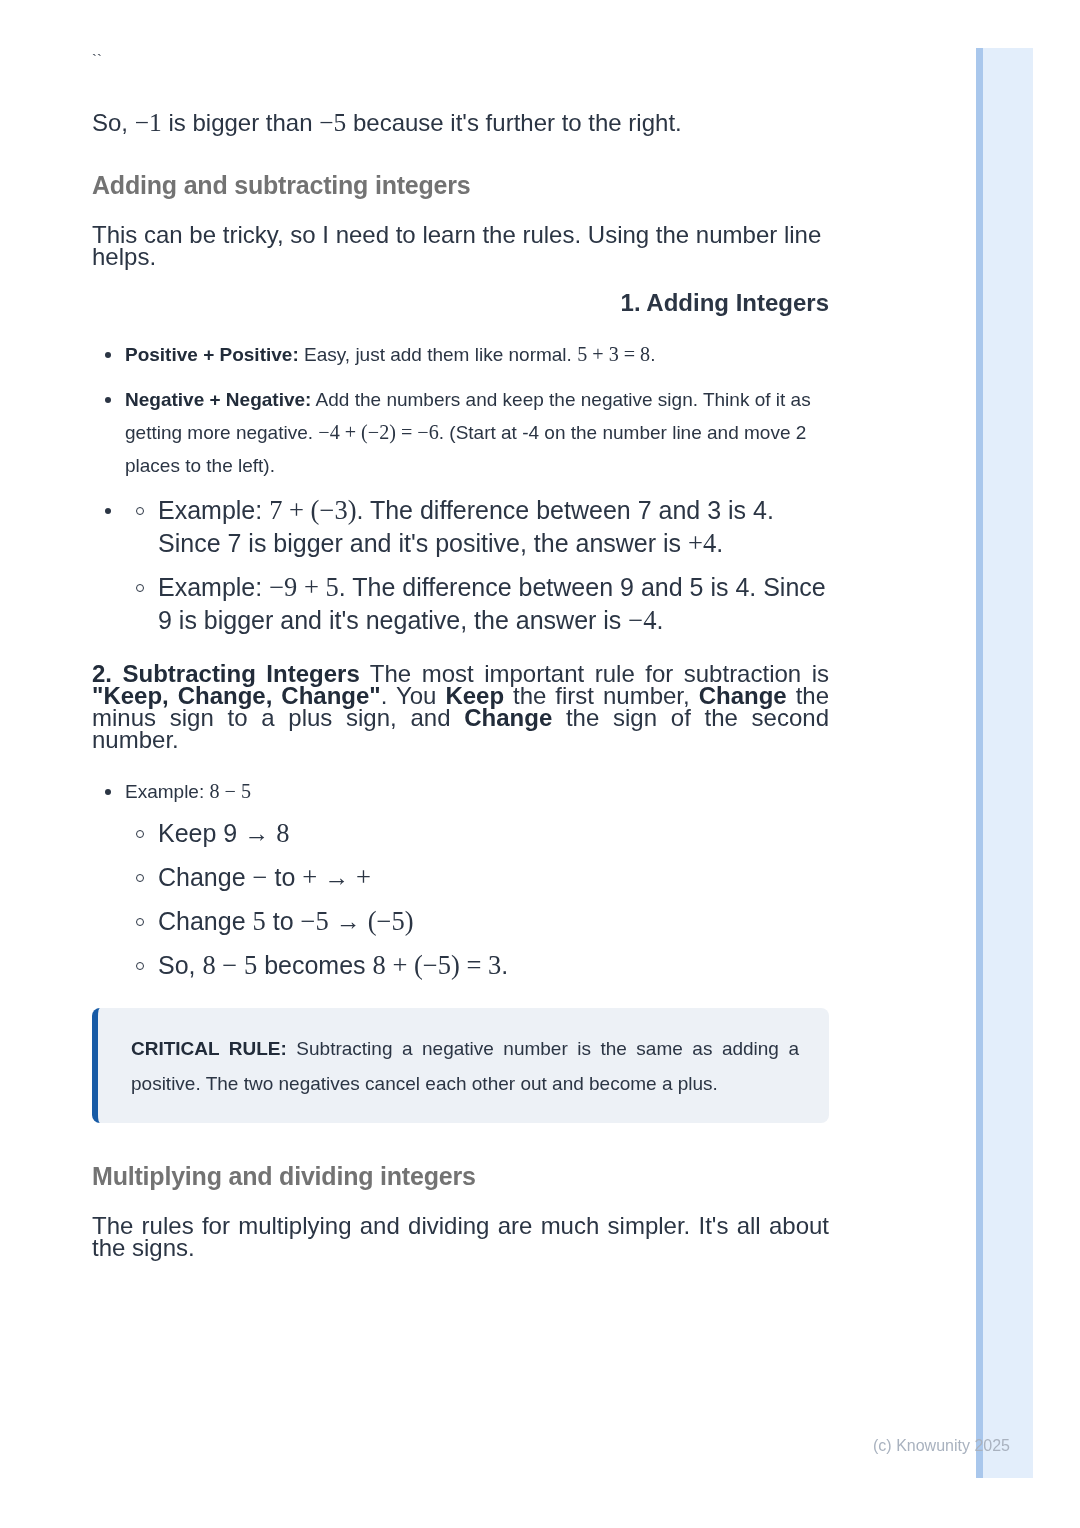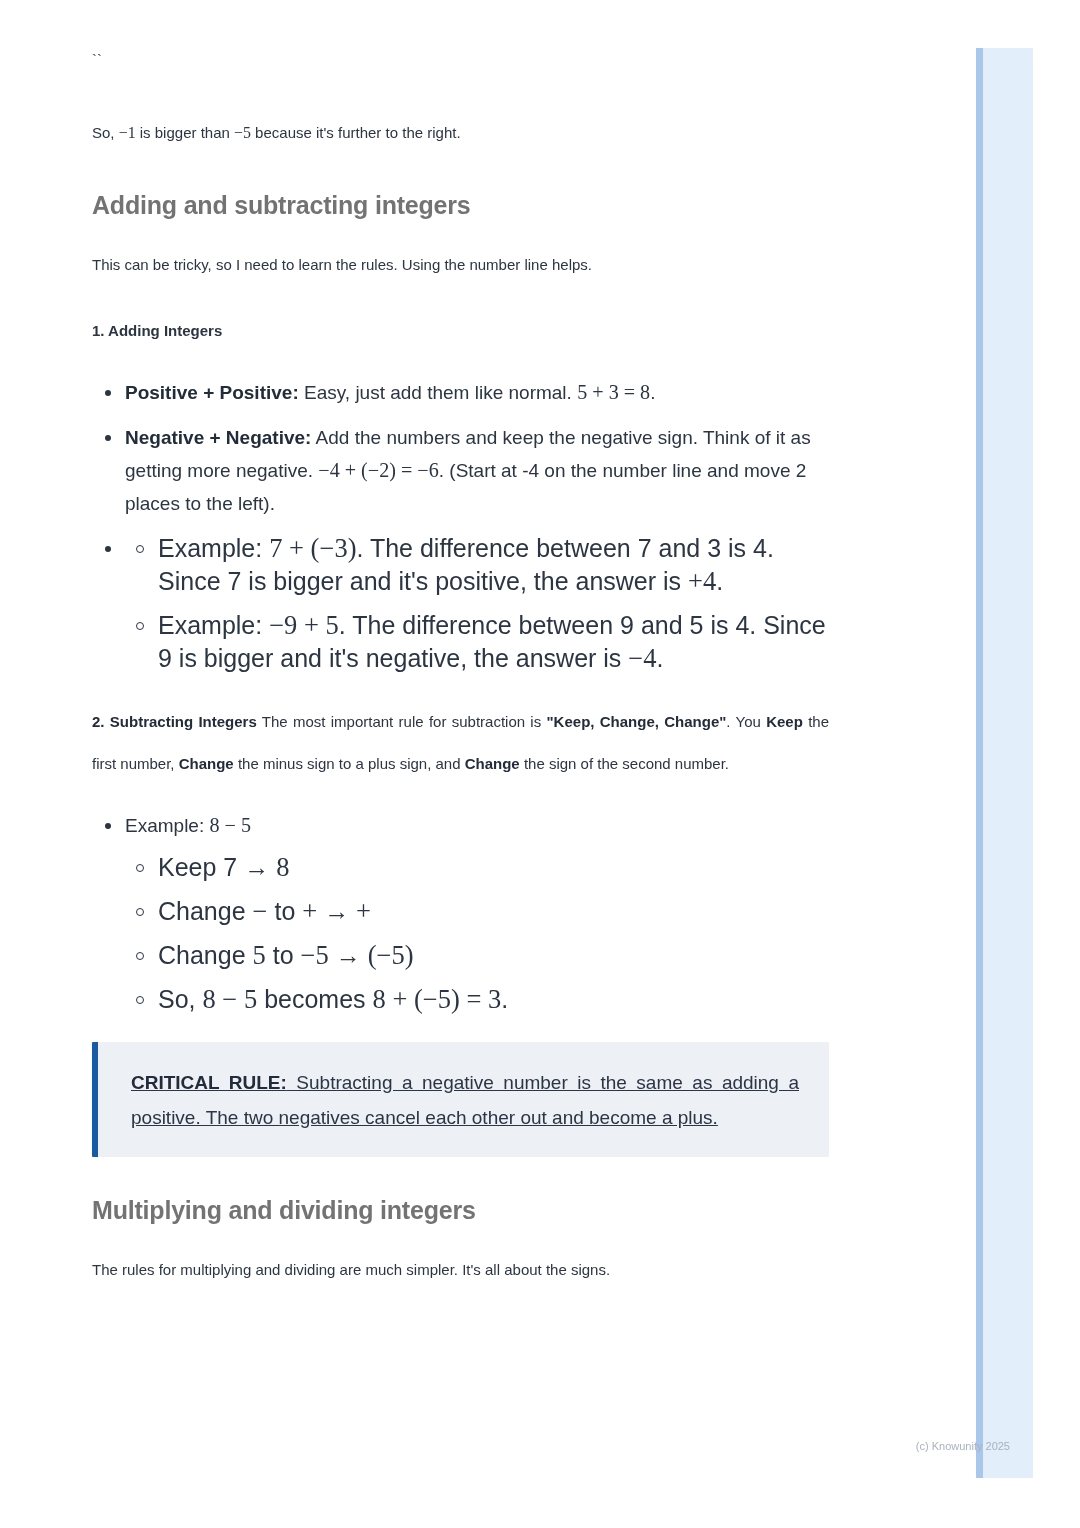--- a/index.html
+++ b/index.html
@@ -2,56 +2,56 @@
 <html><head>
 <meta charset="utf-8">
 <style>
   html, body { margin:0; padding:0; background:#ffffff; }
   .page {
     position:relative; width:1080px; height:1528px; background:#ffffff;
     overflow:hidden; font-family:"Liberation Sans", sans-serif; color:#2b3544;
   }
   .content { position:absolute; left:92px; top:50px; width:737px; }
   .stray { font-size:15px; line-height:20px; color:#3a4250; margin:0 0 42px; }
-  p.body { font-size:15px; line-height:42px; margin:0 0 24px; color:#2b3544; }
+  p.body { font-size:24px; line-height:22px; margin:0 0 24px; color:#2b3544; }
   p.intro { margin-bottom:36px; }
   .justify { text-align:justify; }
   h2.h2 {
     font-size:25px; line-height:31px; font-weight:700; color:#737373;
     margin:0 0 23px; letter-spacing:-0.2px;
   }
-  .bold { font-weight:700; color:#222c3a; }
+  .bold { font-weight:700; color:#222c3a;text-align:right; }
   .b { font-weight:700; color:#222c3a; }
   .m { font-family:"Liberation Serif", "DejaVu Serif", serif; font-size:1.06em; }
   ul.list { list-style:none; margin:0 0 26px; padding:0; }
   li.li1 {
     position:relative; padding-left:33px; margin-bottom:12px;
     font-size:19px; line-height:33px;
   }
   li.li1::before {
     content:""; position:absolute; left:13px; top:14px; width:6px; height:6px;
     border-radius:50%; background:#2b3544;
   }
   ul.level2 { list-style:none; margin:9px 0 0; padding:0; }
   li.li2 { position:relative; padding-left:33px; margin-bottom:11px; font-size:25px; line-height:33px; }
   li.li2::before {
     content:""; position:absolute; left:11px; top:13px; width:8px; height:8px;
     border-radius:50%; border:1.7px solid #2b3544; background:transparent; box-sizing:border-box;
   }
   .callout {
-    background:#edf1f6; border-left:6px solid #175ba6; border-radius:1px;
-    padding:23px 30px 22px 33px; margin:16px 0 38px;text-decoration:underline;
+    background:#edf1f6; border-left:6px solid #175ba6; border-radius:8px;
+    padding:23px 30px 22px 33px; margin:16px 0 38px;
   }
   .callout p { margin:0; font-size:19px; line-height:35px; color:#2b3544; }
   .page-edge-bar {
     position:absolute; left:976px; top:48px; width:57px; height:1430px;
     background:#e3eefb; border-left:7px solid #a9c7ec; box-sizing:border-box; z-index:1;
   }
   .footer {
-    position:absolute; top:1436px; right:70px; font-size:11px; line-height:20px;
+    position:absolute; top:1436px; right:70px; font-size:16px; line-height:20px;
     color:#a9b2bf; z-index:5;
   }
 </style>
 </head>
 <body>
 
 <div class="page">
   <div class="page-edge-bar"></div>
 
   <div class="content">
@@ -84,21 +84,21 @@
         </li>
       </ul>
 
     <p class="body justify"><span class="b">2. Subtracting Integers</span><span> The most important rule for subtraction is </span><span class="b">"Keep, Change, Change"</span><span>. You </span><span class="b">Keep</span><span> the first number, </span><span class="b">Change</span><span> the minus sign to a plus sign, and </span><span class="b">Change</span><span> the sign of the second number.</span></p>
 
     <ul class="list level1">
         <li class="li1">
           <div><span>Example: </span><span class="m">8 − 5</span></div>
           <ul class="list level2">
             <li class="li2">
-              <div><span>Keep 7 → </span><span class="m">8</span></div>
+              <div><span>Keep 9 → </span><span class="m">8</span></div>
             </li>
             <li class="li2">
               <div><span>Change </span><span class="m">−</span><span> to </span><span class="m">+</span><span> → </span><span class="m">+</span></div>
             </li>
             <li class="li2">
               <div><span>Change </span><span class="m">5</span><span> to </span><span class="m">−5</span><span> → </span><span class="m">(−5)</span></div>
             </li>
             <li class="li2">
               <div><span>So, </span><span class="m">8 − 5</span><span> becomes </span><span class="m">8 + (−5) = 3</span><span>.</span></div>
             </li>

